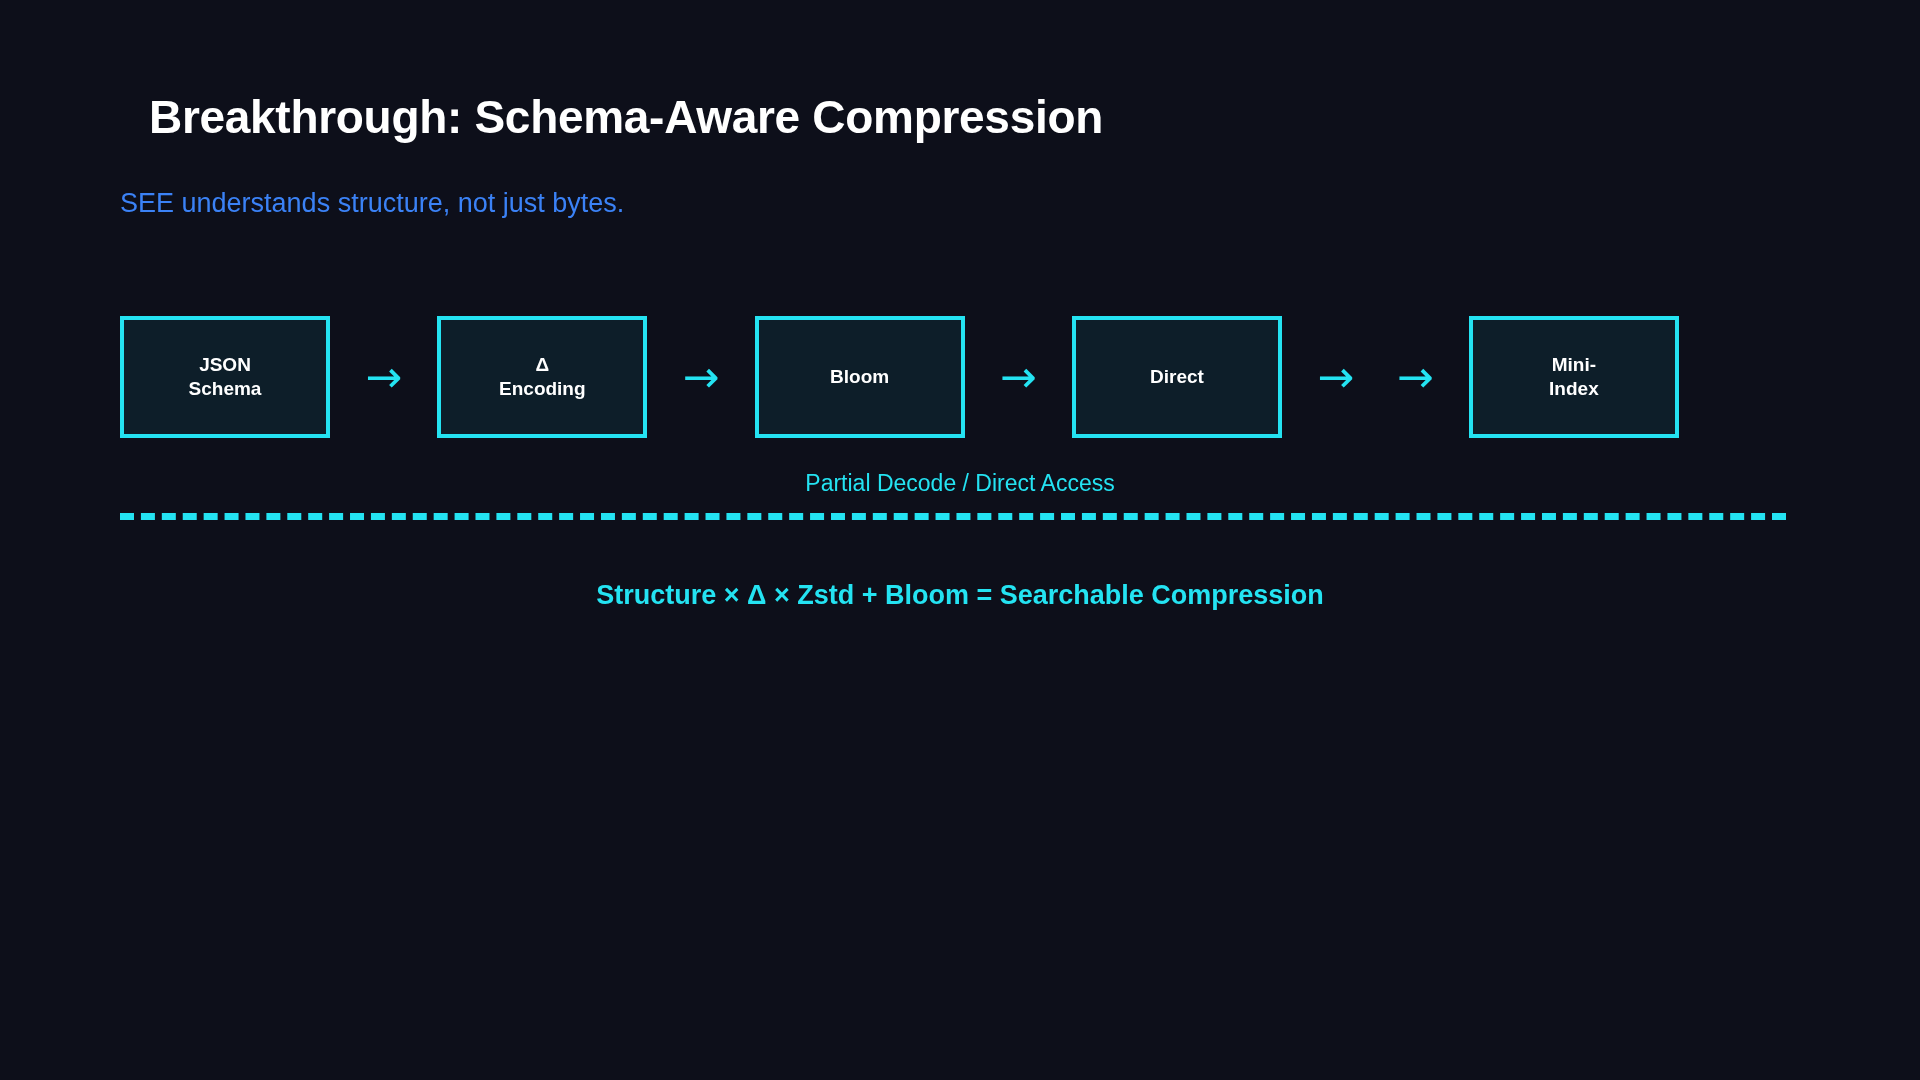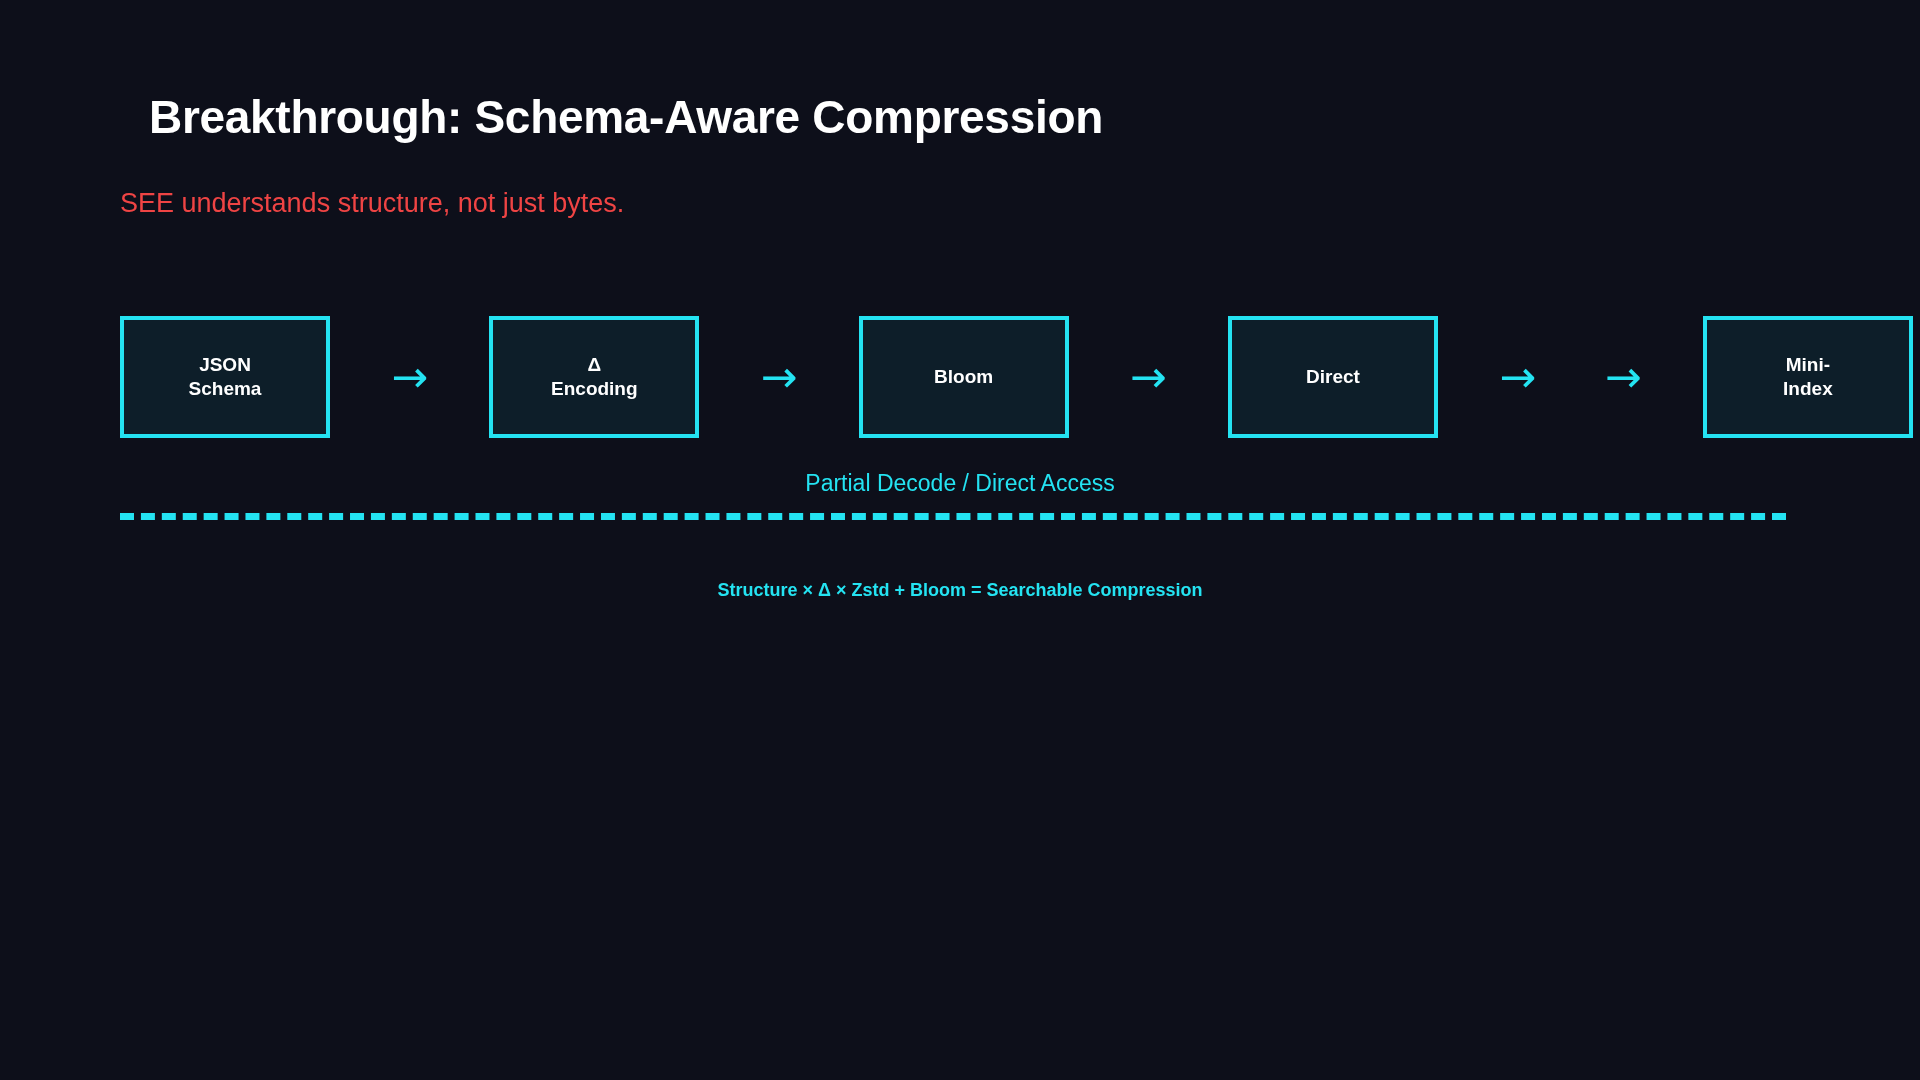--- a/index.html
+++ b/index.html
@@ -31,30 +31,30 @@
     white-space: nowrap;
     margin-left: 29px;
   }
 
   .page-subtitle {
     position: absolute;
     left: 120px;
     top: 188px;
     font-size: 27px;
     font-weight: normal;
-    color: #ef4444;
+    color: #3b82f6;
     white-space: nowrap;
   }
 
   
   .pipeline {
     position: absolute;
     left: 120px;
     top: 316px;
-    width: 1793px;
+    width: 1559px;
     display: flex;
     flex-direction: row;
     align-items: center;
     justify-content: space-between;
   }
 
   .stage-box {
     width: 210px;
     height: 122px;
     box-sizing: border-box;
@@ -107,21 +107,21 @@
   }
 
   
   .formula {
     position: absolute;
     left: 0;
     right: 0;
     top: 580px;
     text-align: center;
     color: #24e3f2;
-    font-size: 18px;
+    font-size: 27px;
     font-weight: bold;
   }
 </style>
 </head>
 <body>
 
 <div class="slide">
 
   <div class="page-title">Breakthrough: Schema-Aware Compression</div>
 

